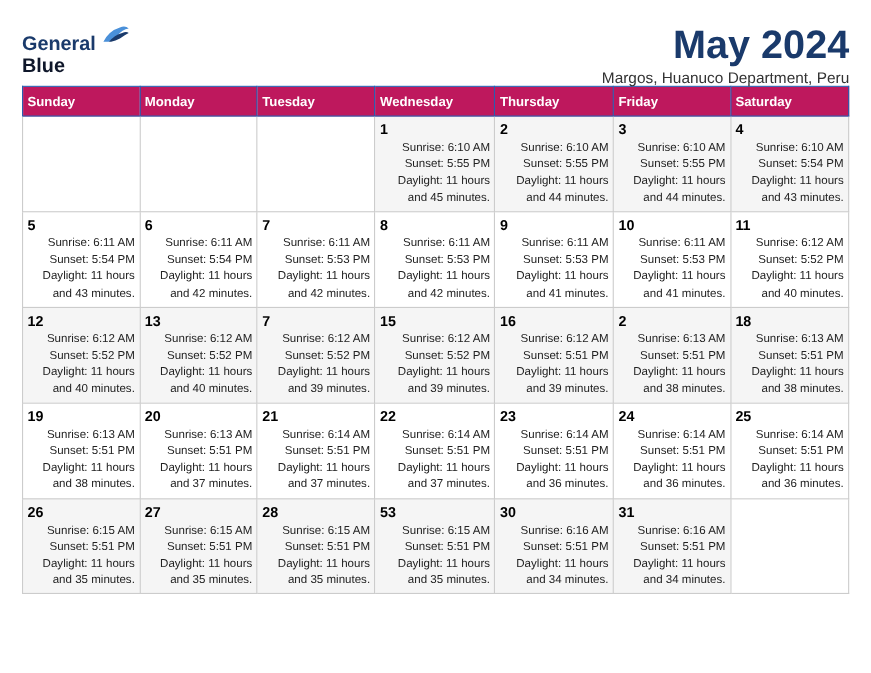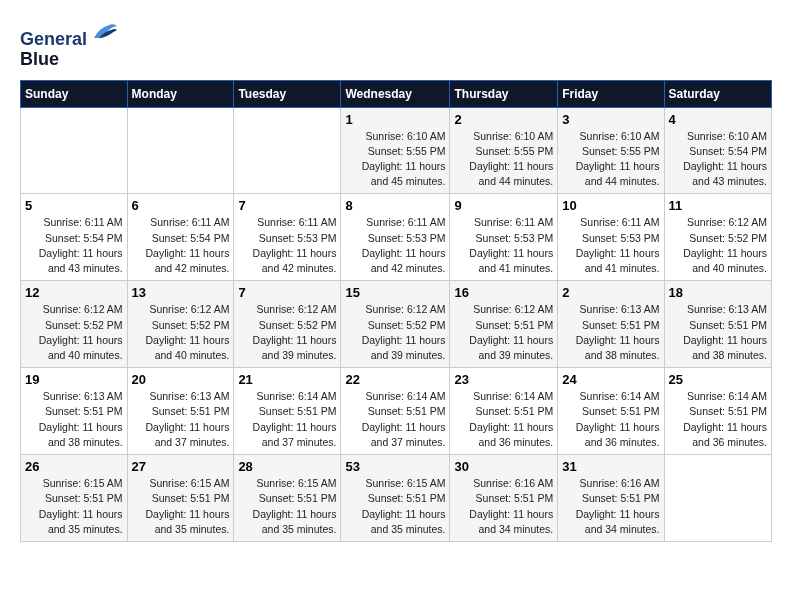--- a/index.html
+++ b/index.html
@@ -7,21 +7,20 @@
       font-family: Arial, sans-serif;
       background: #fff;
       width: 792px;
       min-height: 612px;
       padding: 20px;
     }
     .header {
       display: flex;
       justify-content: space-between;
       align-items: flex-start;
-      margin-bottom: 10px;
     }
     .logo {
       display: flex;
       align-items: center;
     }
     .logo-text {
       font-size: 18px;
       font-weight: bold;
       color: #1a3a6b;
       line-height: 1.1;
@@ -45,21 +44,21 @@
     .subtitle {
       font-size: 14px;
       color: #333;
     }
     table {
       width: 100%;
       border-collapse: collapse;
       font-size: 11px;
     }
     thead tr th {
-      background-color: #0f172a;
+      background-color: #be185d;
       color: #fff;
       padding: 6px 4px;
       text-align: left;
       font-size: 12px;
       font-weight: bold;
       border: 1px solid #2a5db0;
     }
     tbody tr td {
       border: 1px solid #ccc;
       vertical-align: top;
@@ -95,20 +94,24 @@
     <div>
       <div class="logo-text">
         General<svg class="logo-bird" viewBox="0 0 30 25" xmlns="http://www.w3.org/2000/svg">
           <path d="M5 18 Q10 8 20 5 Q25 3 28 6 Q22 7 18 12 Q14 16 10 18 Z" fill="#4a90d9"></path>
           <path d="M10 18 Q15 12 22 10 Q26 8 28 10 Q24 12 20 15 Q16 17 12 18 Z" fill="#1a3a6b"></path>
         </svg>
         <br><span style="color:#0f172a;">Blue</span>
       </div>
     </div>
   </div>
+  <div class="title-block">
+    <div class="month-title">May 2024</div>
+    <div class="subtitle">Margos, Huanuco Department, Peru</div>
+  </div>
 </div>
 
 <table>
   <thead>
     <tr>
     <th>Sunday</th>
         <th>Monday</th>
         <th>Tuesday</th>
         <th>Wednesday</th>
         <th>Thursday</th>

